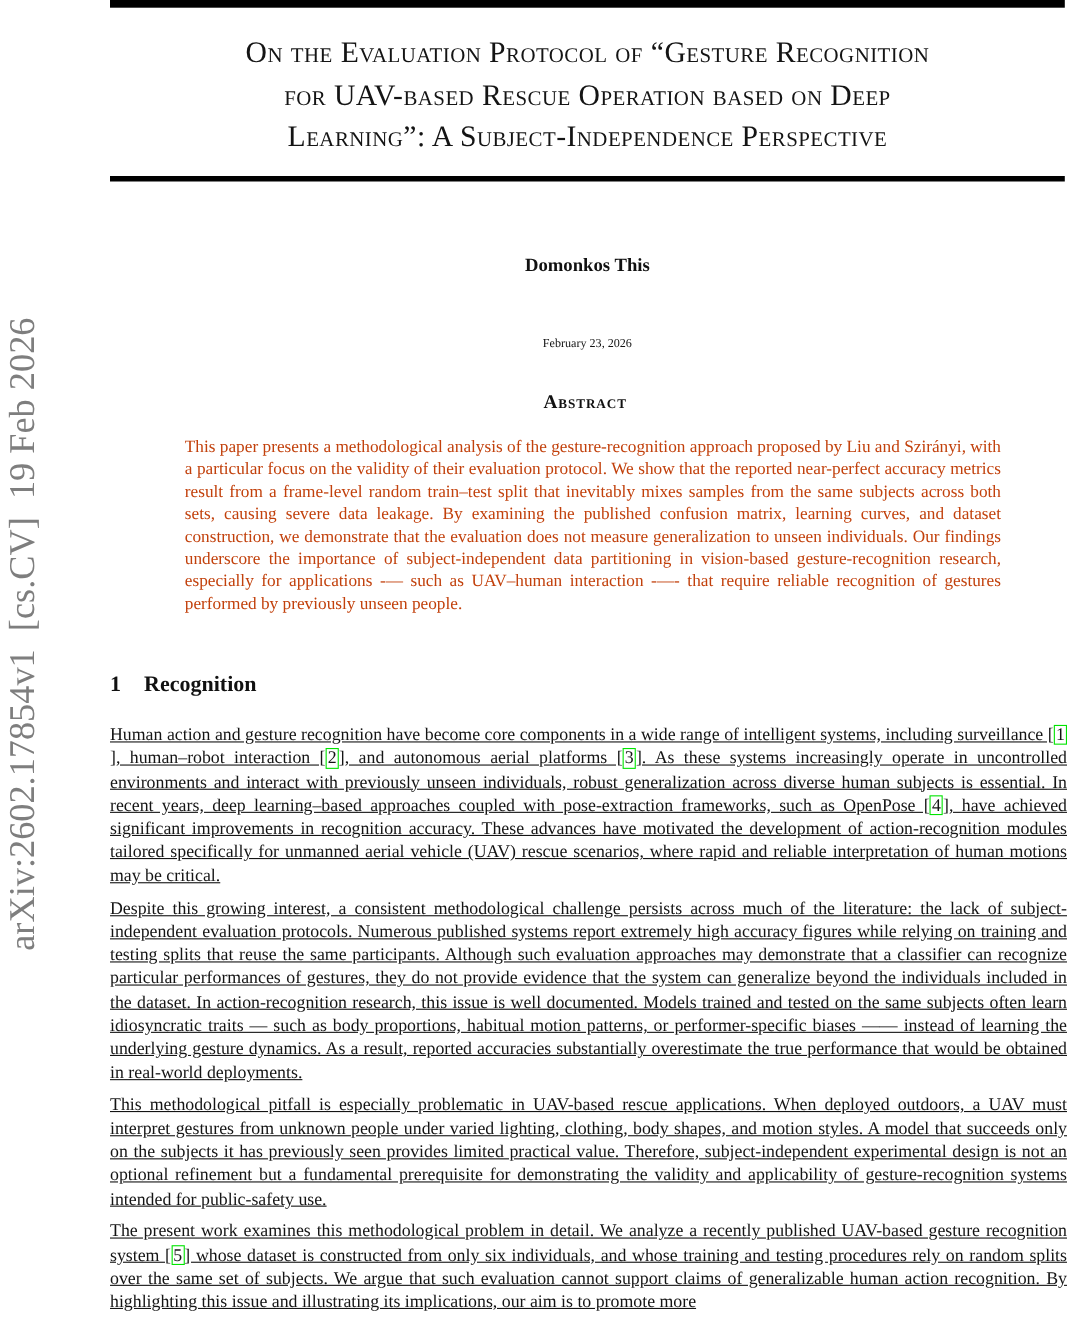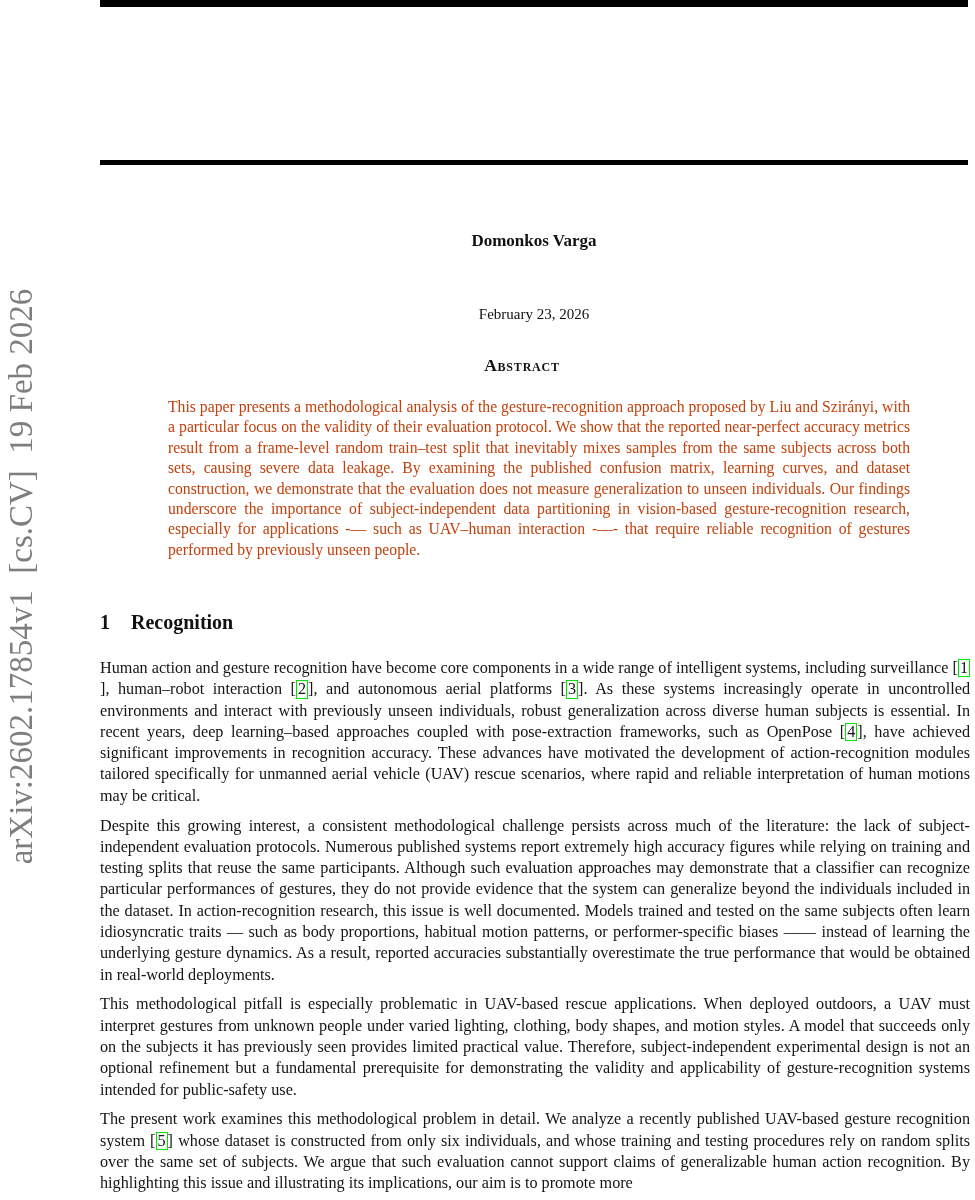--- a/index.html
+++ b/index.html
@@ -51,27 +51,27 @@
     font-weight: bold;
     font-size: 17px;
   }
 
   .pubdate {
     position: absolute;
     top: 306px;
     left: 100px;
     width: 868px;
     text-align: center;
-    font-size: 15px;
+    font-size: 11px;
   }
 
   .abstract-heading {
     position: absolute;
     top: 355px;
-    left: 88px;
+    left: 98px;
     width: 868px;
     text-align: center;
     font-weight: bold;
     font-variant: small-caps;
     font-size: 17.5px;
     letter-spacing: 0.8px;
   }
 
   .abstract-text {
     position: absolute;
@@ -98,21 +98,21 @@
   .body-text {
     position: absolute;
     top: 658px;
     left: 100px;
     width: 870px;
     text-align: justify;
     font-size: 16.2px;
     line-height: 21.3px;
     color: #141414;
   }
-  .body-text p { margin: 0 0 8.5px 0; }
+  .body-text p { margin: 0 0 8.5px 0; text-decoration: underline; }
 
   .cite {
     border: 1.5px solid #00e400;
     padding: 0 1px;
     line-height: 1;
     display: inline-block;
   }
 
   .watermark {
     position: absolute;
@@ -130,24 +130,29 @@
 </style>
 </head>
 <body>
 
 <div class="page">
 
   <div class="watermark">arXiv:2602.17854v1  [cs.CV]  19 Feb 2026</div>
 
   <div class="rule rule-top"></div>
 
+  <div class="title-block">
+    <div>On the Evaluation Protocol of “Gesture Recognition</div>
+    <div>for UAV-based Rescue Operation based on Deep</div>
+    <div>Learning”: A Subject-Independence Perspective</div>
+  </div>
 
   <div class="rule rule-title-bottom"></div>
 
-  <div class="author">Domonkos Varga</div>
+  <div class="author">Domonkos This</div>
 
   <div class="pubdate">February 23, 2026</div>
 
   <div class="abstract-heading">Abstract</div>
 
   <div class="abstract-text">This paper presents a methodological analysis of the gesture-recognition approach proposed by Liu and Szirányi, with a particular focus on the validity of their evaluation protocol. We show that the reported near-perfect accuracy metrics result from a frame-level random train–test split that inevitably mixes samples from the same subjects across both sets, causing severe data leakage. By examining the published confusion matrix, learning curves, and dataset construction, we demonstrate that the evaluation does not measure generalization to unseen individuals. Our findings underscore the importance of subject-independent data partitioning in vision-based gesture-recognition research, especially for applications -— such as UAV–human interaction -—- that require reliable recognition of gestures performed by previously unseen people.</div>
 
   <div class="section-heading">
     <span class="section-number">1</span>
     <span>Recognition</span>

